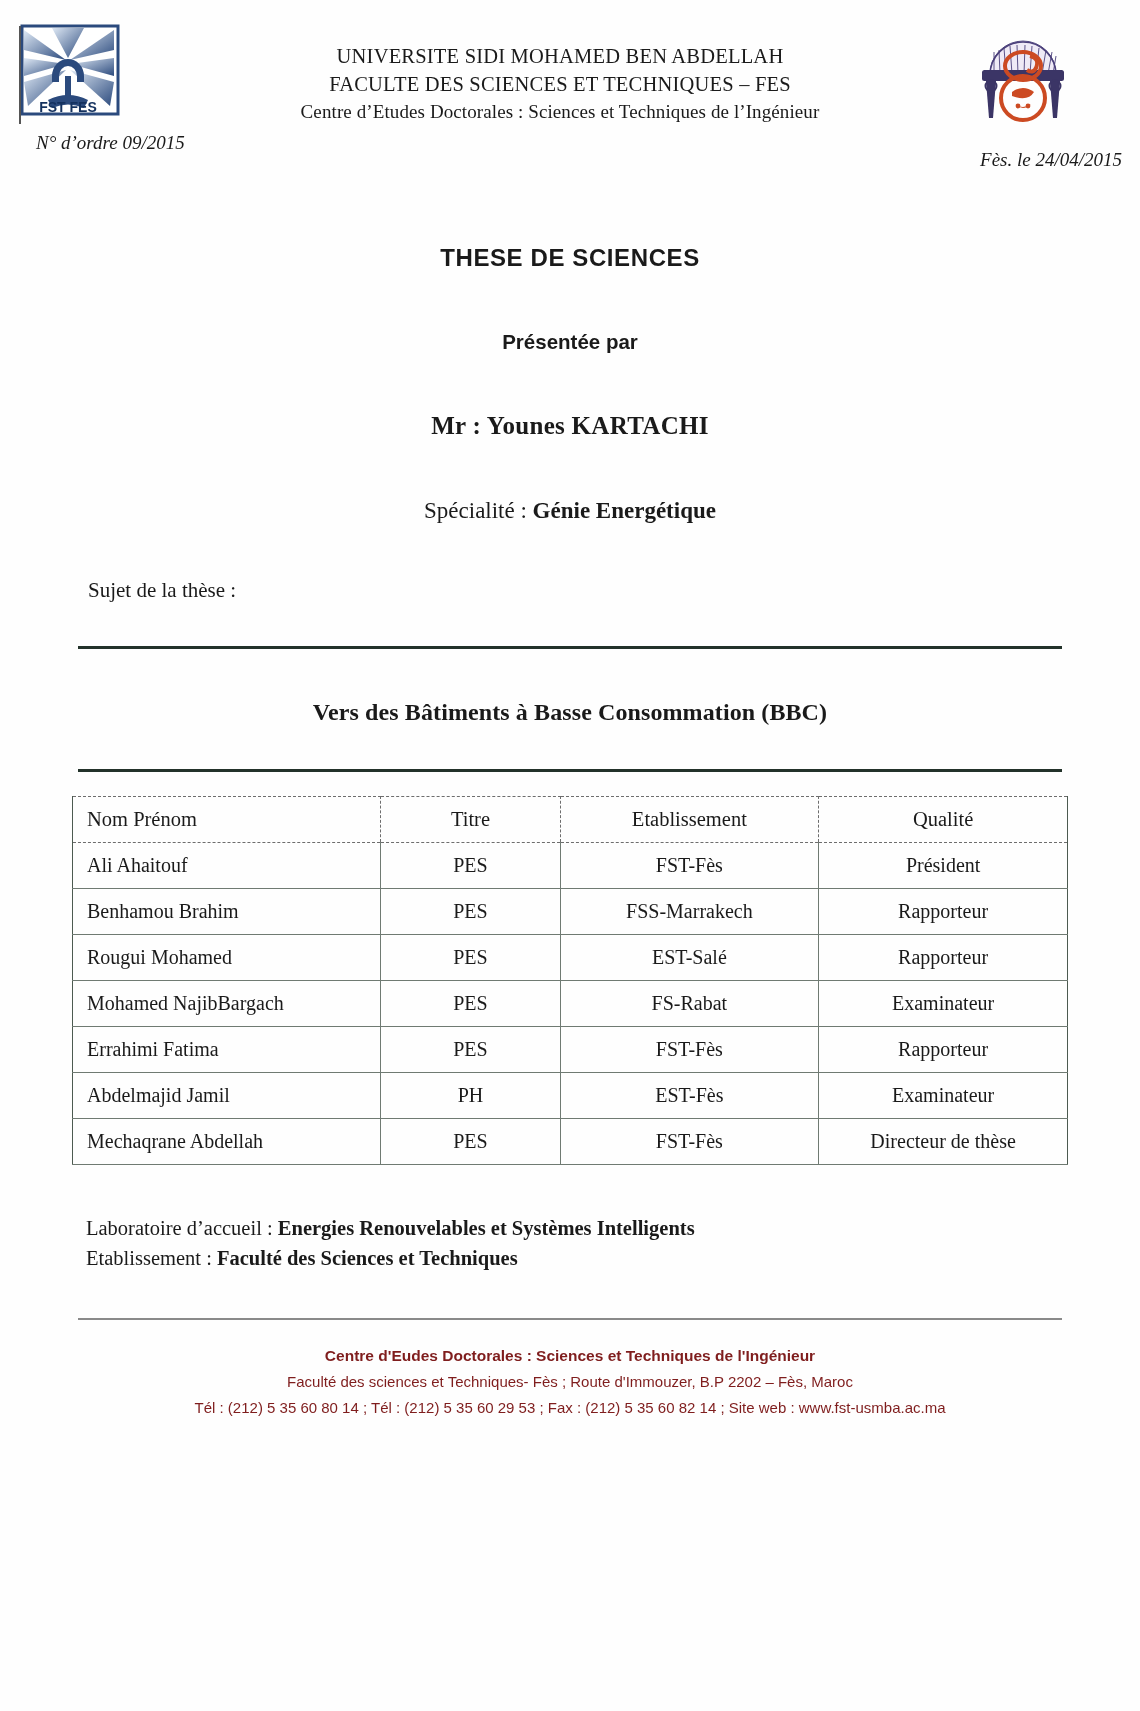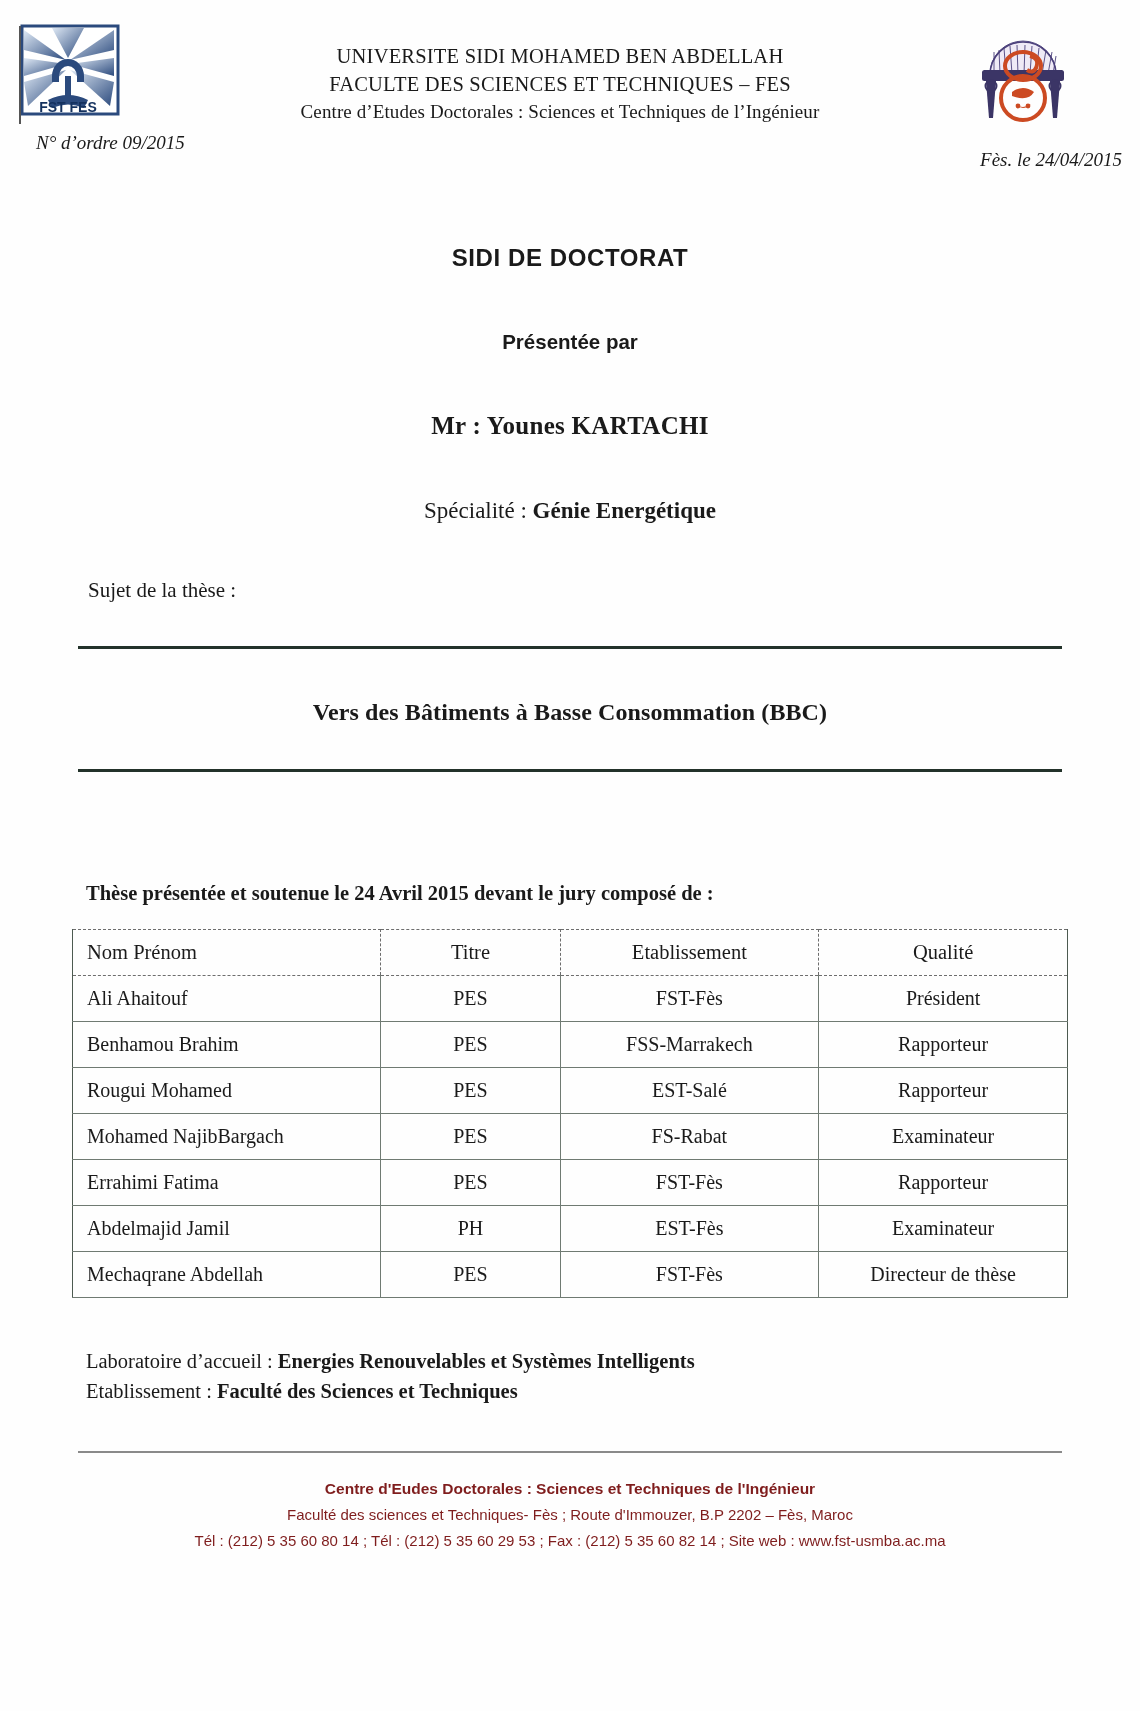--- a/index.html
+++ b/index.html
@@ -291,37 +291,36 @@
       </svg>
     </div>
   </div>
 
   <div class="ordre-row">
     <div class="ordre-left">N° d’ordre 09/2015</div>
     <div class="ordre-right">Fès. le 24/04/2015</div>
   </div>
 
   <div class="center-block">
-    <div class="these-title">SIDI DE DOCTORAT</div>
+    <div class="these-title">THESE DE SCIENCES</div>
     <div class="presentee">Présentée par</div>
     <div class="author">Mr : Younes KARTACHI</div>
     <div class="specialite">
       <span>Spécialité : </span><span class="value">Génie Energétique</span>
     </div>
   </div>
 
   <div class="sujet-label">Sujet de la thèse :</div>
 
   <div class="rule-top"></div>
   <div class="subject-box">
     <div class="subject-line">Vers des Bâtiments à Basse Consommation (BBC)</div>
   </div>
   <div class="rule-bottom"></div>
 
-  <div class="jury-intro">Thèse présentée et soutenue le  24 Avril 2015 devant le jury composé de :</div>
 
   <div class="jury-table-wrap">
     <table class="jury">
       <colgroup>
         <col class="col-nom">
           <col class="col-titre">
           <col class="col-etab">
           <col class="col-qual">
       </colgroup>
       <thead>

